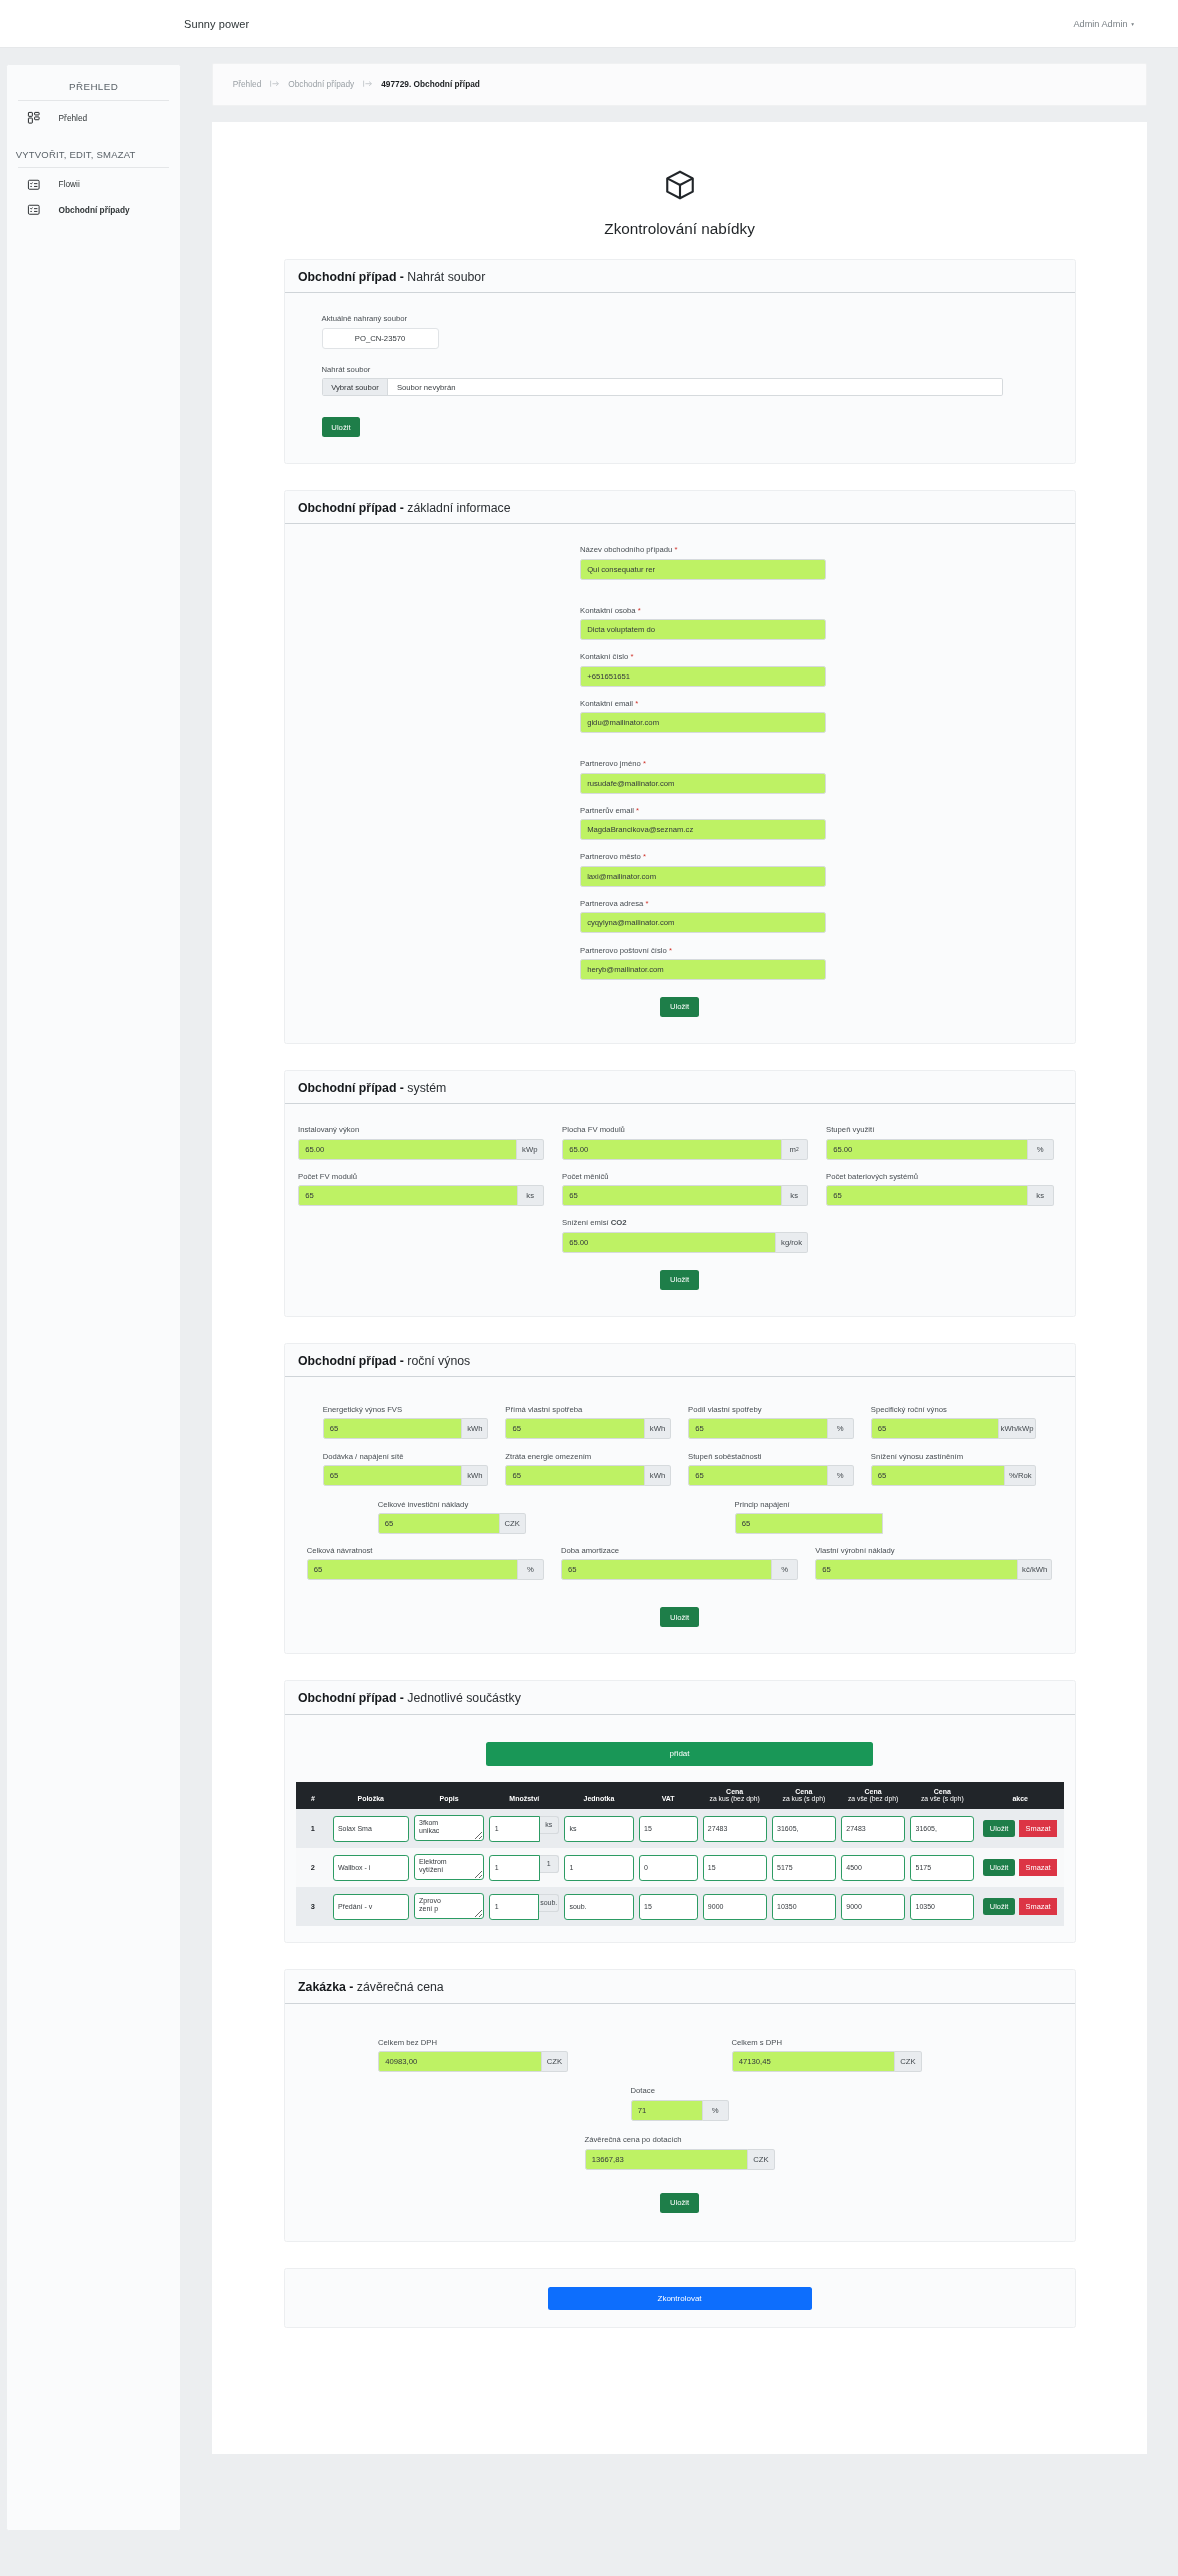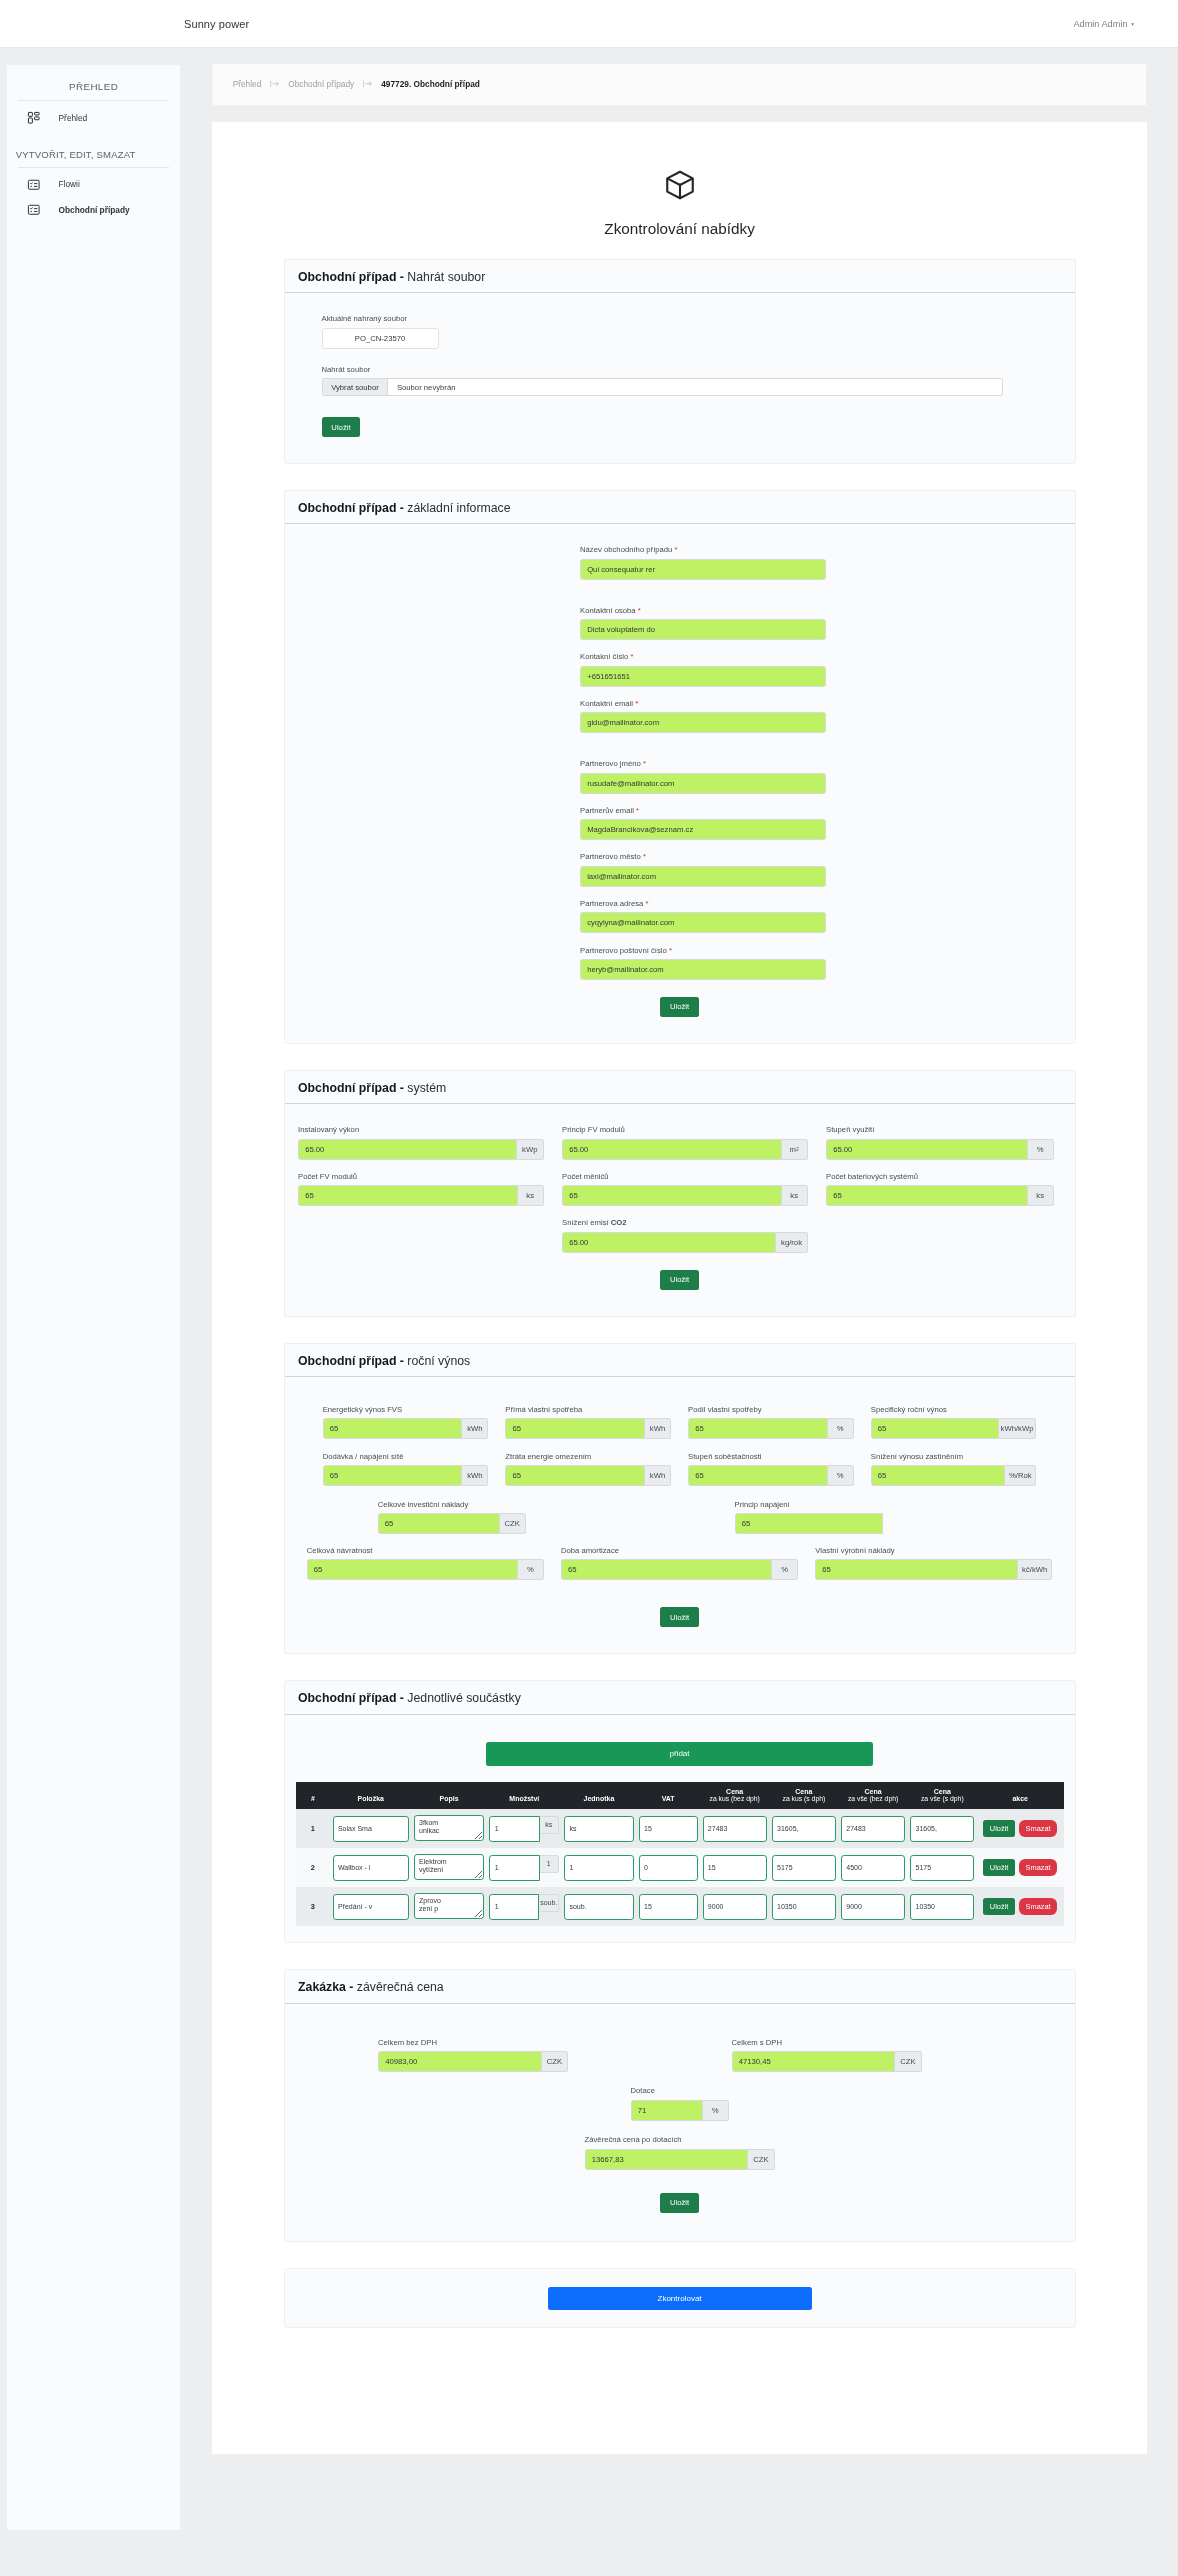--- a/index.html
+++ b/index.html
@@ -196,21 +196,21 @@
     background:#0d6efd; color:#fff; border:none; border-radius:2.5px;
     font-size:8px; padding:6.8px 0; cursor:pointer;
     font-family:"Liberation Sans", sans-serif;
   }
   .btn-row-save{
     background:#1e7e49; color:#fff; border:none; border-radius:2.5px;
     font-size:7.4px; padding:4.3px 6.8px; cursor:pointer;
     font-family:"Liberation Sans", sans-serif;
   }
   .btn-row-del{
-    background:#dc3545; color:#fff; border:none; border-radius:6px;
+    background:#dc3545; color:#fff; border:none; border-radius:0;
     font-size:7.4px; padding:4.3px 6.8px; cursor:pointer;
     font-family:"Liberation Sans", sans-serif;
   }
   .center{ text-align:center; }
   .mt28{ margin-top:17px; }
 
   
   .basic-col{ width:246px; margin-left:282px; }
   .basic-col .fgrp{ margin-bottom:12.3px; }
   .basic-col .fgrp.gap{ margin-bottom:26px; }
@@ -471,21 +471,21 @@
 
               <div class="cell">
                 <label class="fl">Instalovaný výkon</label>
                 <div class="ig">
                   <input class="inp" value="65.00" style="">
                   <span class="addon">kWp</span>
                 </div>
               </div>
 
               <div class="cell">
-                <label class="fl">Princip FV modulů</label>
+                <label class="fl">Plocha FV modulů</label>
                 <div class="ig">
                   <input class="inp" value="65.00" style="">
                   <span class="addon">
                       <span>m</span>
                       <sup>2</sup>
                     </span>
                 </div>
               </div>
 
               <div class="cell">

